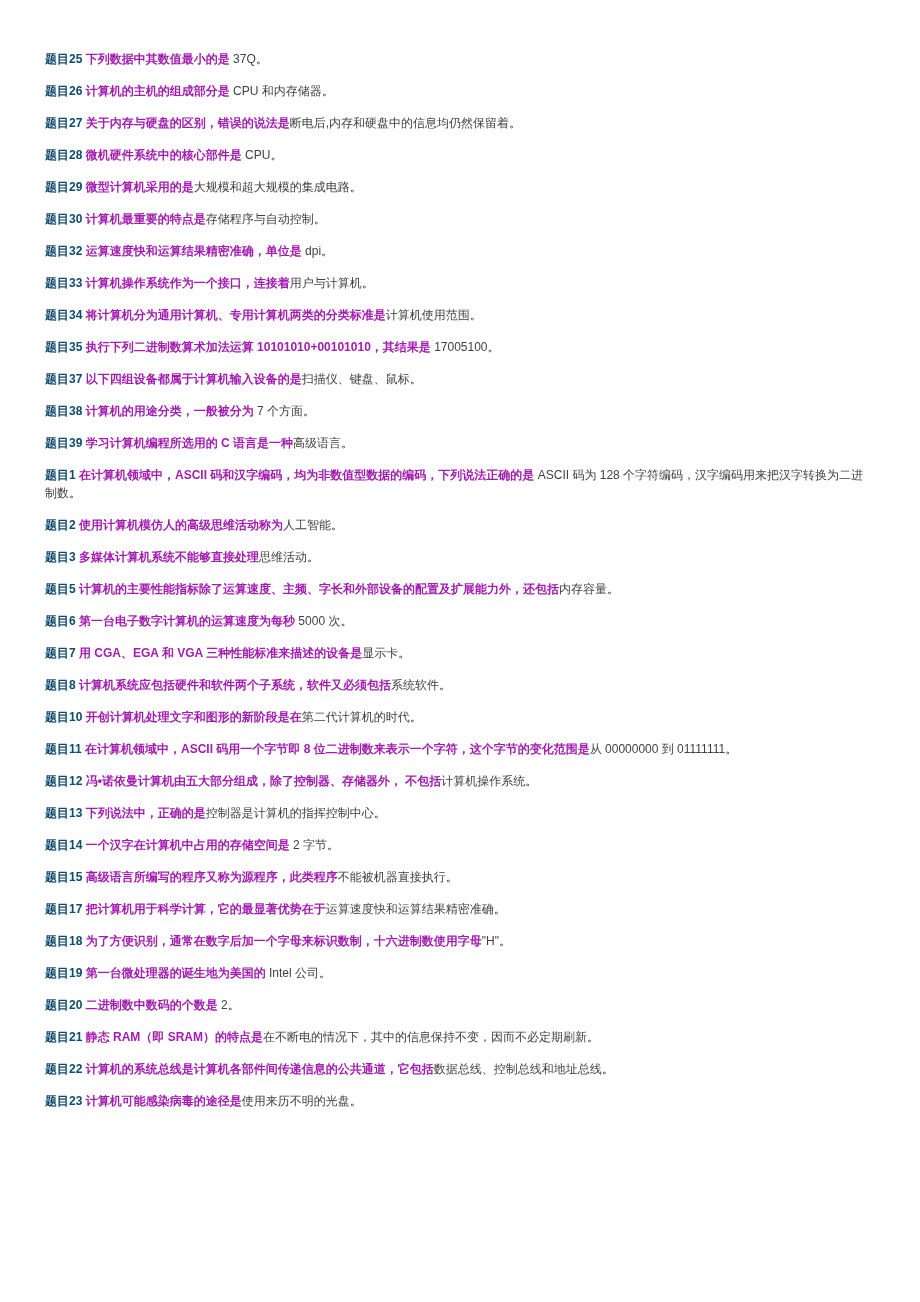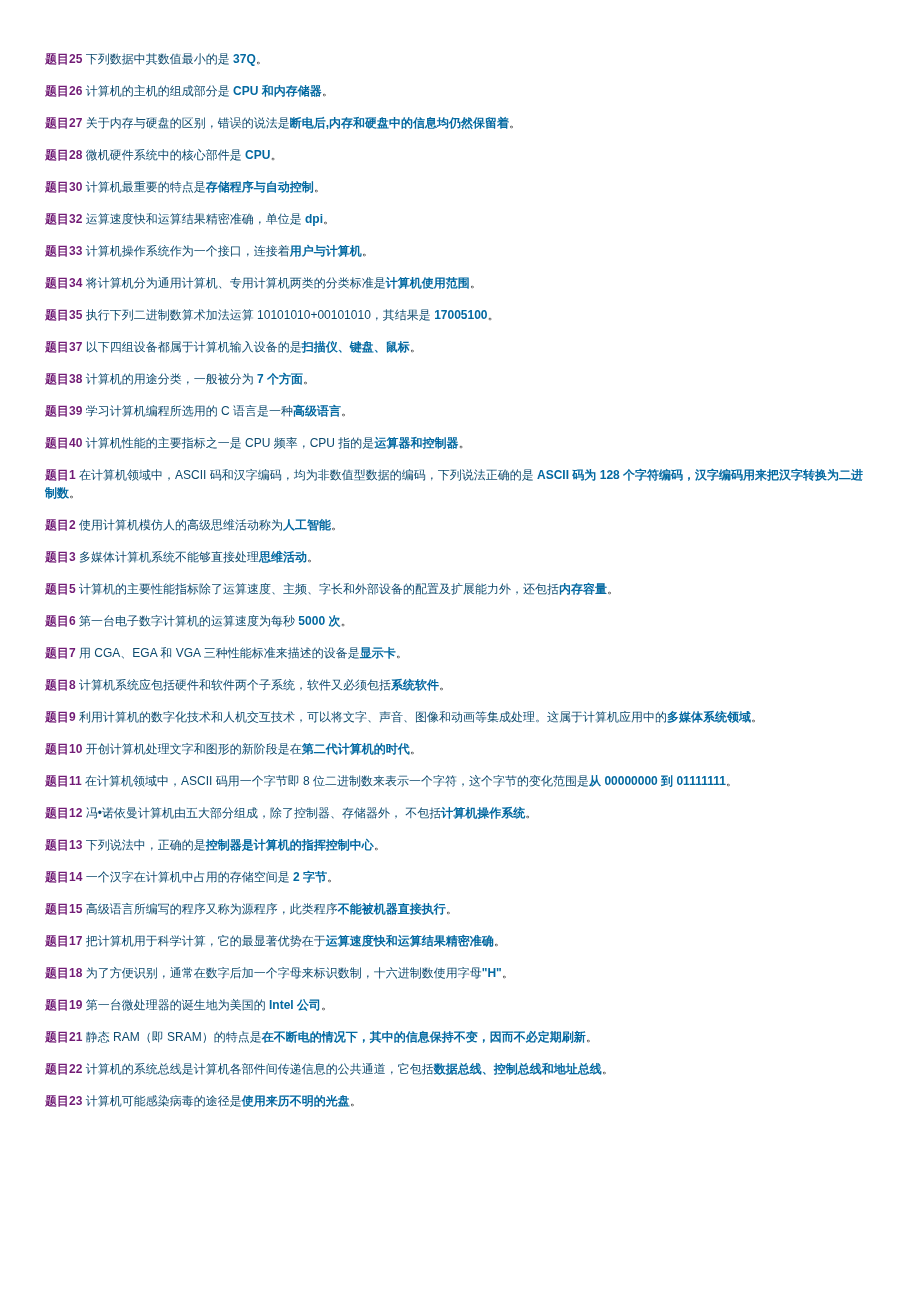--- a/index.html
+++ b/index.html
@@ -10,63 +10,64 @@
     background: #fff;
     margin: 0;
     padding: 50px 45px;
     width: 830px;
   }
   .q-row {
     margin-bottom: 14px;
   }
   .q-label {
     font-weight: bold;
-    color: #701a75;
+    color: #0c4a6e;
   }
   .q-stem {
-    color: #0c4a6e;
+    color: #a21caf;
+    font-weight: bold;
   }
   .q-ans {
-    font-weight: bold;
-    color: #0369a1;
+    font-weight: normal;
+    color: #404040;
   }
   .q-tail {
     color: #000;
   }
 </style>
 </head>
 <body>
 
 <div id="list">
     <div class="q-row"><span class="q-label">题目25</span><span class="q-stem"> 下列数据中其数值最小的是 </span><span class="q-ans">37Q</span><span class="q-tail">。</span></div>
     <div class="q-row"><span class="q-label">题目26</span><span class="q-stem"> 计算机的主机的组成部分是 </span><span class="q-ans">CPU 和内存储器</span><span class="q-tail">。</span></div>
     <div class="q-row"><span class="q-label">题目27</span><span class="q-stem"> 关于内存与硬盘的区别，错误的说法是</span><span class="q-ans">断电后,内存和硬盘中的信息均仍然保留着</span><span class="q-tail">。</span></div>
     <div class="q-row"><span class="q-label">题目28</span><span class="q-stem"> 微机硬件系统中的核心部件是 </span><span class="q-ans">CPU</span><span class="q-tail">。</span></div>
+    <div class="q-row"><span class="q-label">题目29</span><span class="q-stem"> 微型计算机采用的是</span><span class="q-ans">大规模和超大规模的集成电路</span><span class="q-tail">。</span></div>
     <div class="q-row"><span class="q-label">题目30</span><span class="q-stem"> 计算机最重要的特点是</span><span class="q-ans">存储程序与自动控制</span><span class="q-tail">。</span></div>
     <div class="q-row"><span class="q-label">题目32</span><span class="q-stem"> 运算速度快和运算结果精密准确，单位是 </span><span class="q-ans">dpi</span><span class="q-tail">。</span></div>
     <div class="q-row"><span class="q-label">题目33</span><span class="q-stem"> 计算机操作系统作为一个接口，连接着</span><span class="q-ans">用户与计算机</span><span class="q-tail">。</span></div>
     <div class="q-row"><span class="q-label">题目34</span><span class="q-stem"> 将计算机分为通用计算机、专用计算机两类的分类标准是</span><span class="q-ans">计算机使用范围</span><span class="q-tail">。</span></div>
     <div class="q-row"><span class="q-label">题目35</span><span class="q-stem"> 执行下列二进制数算术加法运算 10101010+00101010，其结果是 </span><span class="q-ans">17005100</span><span class="q-tail">。</span></div>
     <div class="q-row"><span class="q-label">题目37</span><span class="q-stem"> 以下四组设备都属于计算机输入设备的是</span><span class="q-ans">扫描仪、键盘、鼠标</span><span class="q-tail">。</span></div>
     <div class="q-row"><span class="q-label">题目38</span><span class="q-stem"> 计算机的用途分类，一般被分为 </span><span class="q-ans">7 个方面</span><span class="q-tail">。</span></div>
     <div class="q-row"><span class="q-label">题目39</span><span class="q-stem"> 学习计算机编程所选用的 C 语言是一种</span><span class="q-ans">高级语言</span><span class="q-tail">。</span></div>
-    <div class="q-row"><span class="q-label">题目40</span><span class="q-stem"> 计算机性能的主要指标之一是 CPU 频率，CPU 指的是</span><span class="q-ans">运算器和控制器</span><span class="q-tail">。</span></div>
     <div class="q-row"><span class="q-label">题目1</span><span class="q-stem"> 在计算机领域中，ASCII 码和汉字编码，均为非数值型数据的编码，下列说法正确的是 </span><span class="q-ans">ASCII 码为 128 个字符编码，汉字编码用来把汉字转换为二进制数</span><span class="q-tail">。</span></div>
     <div class="q-row"><span class="q-label">题目2</span><span class="q-stem"> 使用计算机模仿人的高级思维活动称为</span><span class="q-ans">人工智能</span><span class="q-tail">。</span></div>
     <div class="q-row"><span class="q-label">题目3</span><span class="q-stem"> 多媒体计算机系统不能够直接处理</span><span class="q-ans">思维活动</span><span class="q-tail">。</span></div>
     <div class="q-row"><span class="q-label">题目5</span><span class="q-stem"> 计算机的主要性能指标除了运算速度、主频、字长和外部设备的配置及扩展能力外，还包括</span><span class="q-ans">内存容量</span><span class="q-tail">。</span></div>
     <div class="q-row"><span class="q-label">题目6</span><span class="q-stem"> 第一台电子数字计算机的运算速度为每秒 </span><span class="q-ans">5000 次</span><span class="q-tail">。</span></div>
     <div class="q-row"><span class="q-label">题目7</span><span class="q-stem"> 用 CGA、EGA 和 VGA 三种性能标准来描述的设备是</span><span class="q-ans">显示卡</span><span class="q-tail">。</span></div>
     <div class="q-row"><span class="q-label">题目8</span><span class="q-stem"> 计算机系统应包括硬件和软件两个子系统，软件又必须包括</span><span class="q-ans">系统软件</span><span class="q-tail">。</span></div>
-    <div class="q-row"><span class="q-label">题目9</span><span class="q-stem"> 利用计算机的数字化技术和人机交互技术，可以将文字、声音、图像和动画等集成处理。这属于计算机应用中的</span><span class="q-ans">多媒体系统领域</span><span class="q-tail">。</span></div>
     <div class="q-row"><span class="q-label">题目10</span><span class="q-stem"> 开创计算机处理文字和图形的新阶段是在</span><span class="q-ans">第二代计算机的时代</span><span class="q-tail">。</span></div>
     <div class="q-row"><span class="q-label">题目11</span><span class="q-stem"> 在计算机领域中，ASCII 码用一个字节即 8 位二进制数来表示一个字符，这个字节的变化范围是</span><span class="q-ans">从 00000000 到 01111111</span><span class="q-tail">。</span></div>
     <div class="q-row"><span class="q-label">题目12</span><span class="q-stem"> 冯•诺依曼计算机由五大部分组成，除了控制器、存储器外， 不包括</span><span class="q-ans">计算机操作系统</span><span class="q-tail">。</span></div>
     <div class="q-row"><span class="q-label">题目13</span><span class="q-stem"> 下列说法中，正确的是</span><span class="q-ans">控制器是计算机的指挥控制中心</span><span class="q-tail">。</span></div>
     <div class="q-row"><span class="q-label">题目14</span><span class="q-stem"> 一个汉字在计算机中占用的存储空间是 </span><span class="q-ans">2 字节</span><span class="q-tail">。</span></div>
     <div class="q-row"><span class="q-label">题目15</span><span class="q-stem"> 高级语言所编写的程序又称为源程序，此类程序</span><span class="q-ans">不能被机器直接执行</span><span class="q-tail">。</span></div>
     <div class="q-row"><span class="q-label">题目17</span><span class="q-stem"> 把计算机用于科学计算，它的最显著优势在于</span><span class="q-ans">运算速度快和运算结果精密准确</span><span class="q-tail">。</span></div>
     <div class="q-row"><span class="q-label">题目18</span><span class="q-stem"> 为了方便识别，通常在数字后加一个字母来标识数制，十六进制数使用字母</span><span class="q-ans">"H"</span><span class="q-tail">。</span></div>
     <div class="q-row"><span class="q-label">题目19</span><span class="q-stem"> 第一台微处理器的诞生地为美国的 </span><span class="q-ans">Intel 公司</span><span class="q-tail">。</span></div>
+    <div class="q-row"><span class="q-label">题目20</span><span class="q-stem"> 二进制数中数码的个数是 </span><span class="q-ans">2</span><span class="q-tail">。</span></div>
     <div class="q-row"><span class="q-label">题目21</span><span class="q-stem"> 静态 RAM（即 SRAM）的特点是</span><span class="q-ans">在不断电的情况下，其中的信息保持不变，因而不必定期刷新</span><span class="q-tail">。</span></div>
     <div class="q-row"><span class="q-label">题目22</span><span class="q-stem"> 计算机的系统总线是计算机各部件间传递信息的公共通道，它包括</span><span class="q-ans">数据总线、控制总线和地址总线</span><span class="q-tail">。</span></div>
     <div class="q-row"><span class="q-label">题目23</span><span class="q-stem"> 计算机可能感染病毒的途径是</span><span class="q-ans">使用来历不明的光盘</span><span class="q-tail">。</span></div>
   </div>
 
 </body></html>

